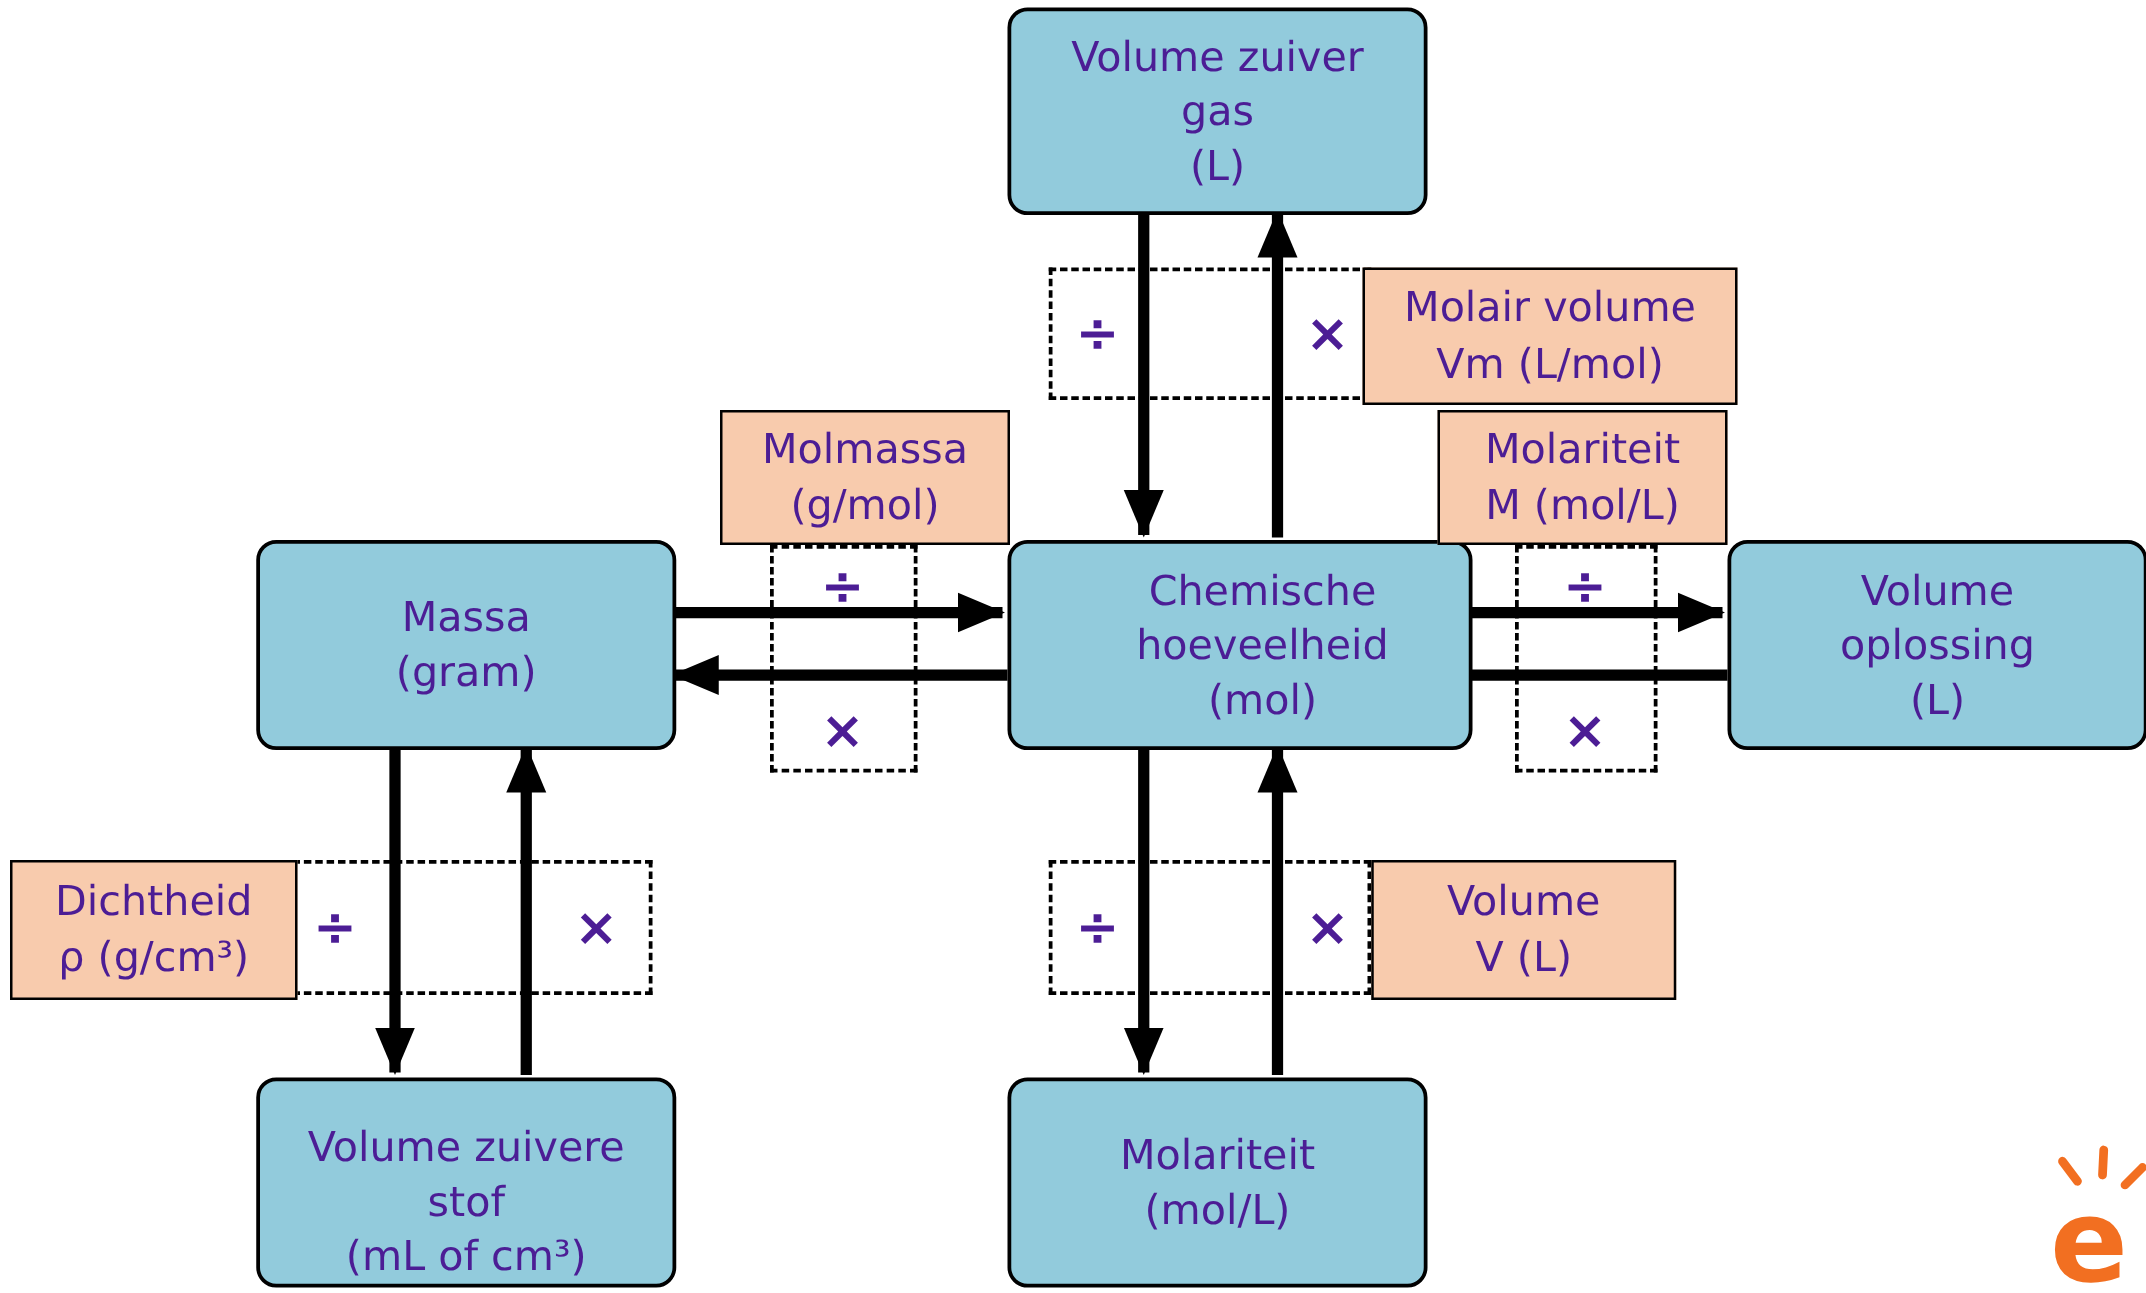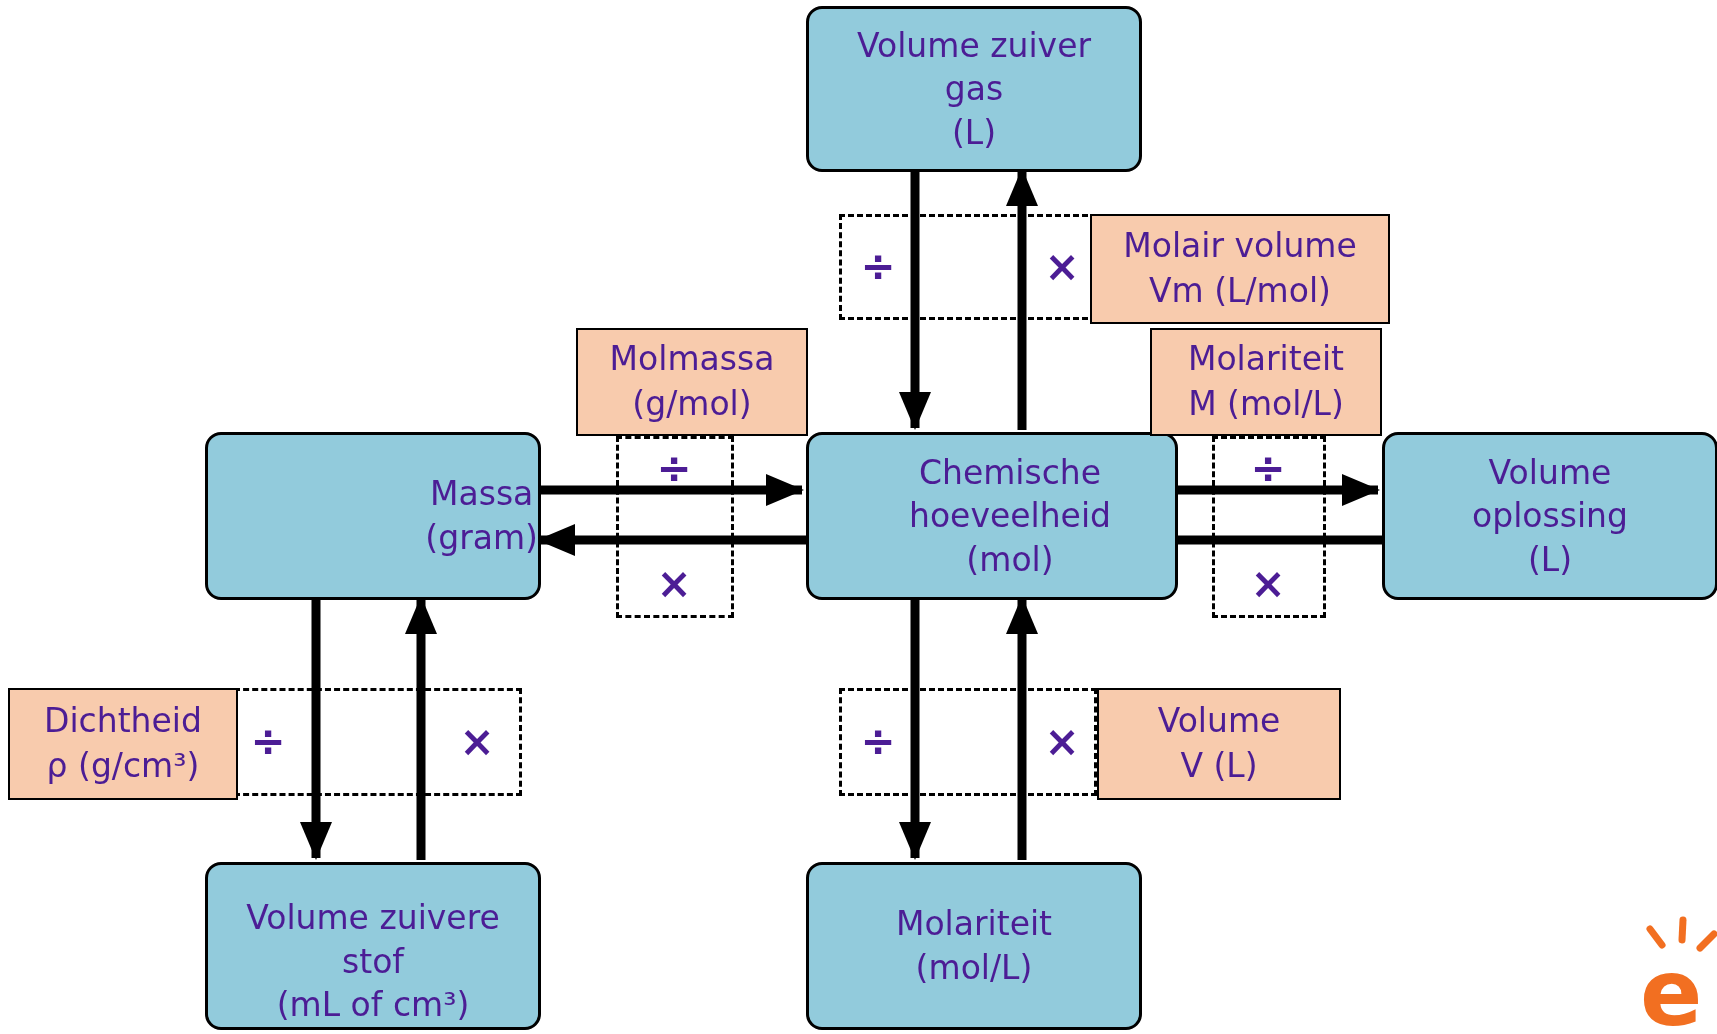--- a/index.html
+++ b/index.html
@@ -102,21 +102,21 @@
   <div class="node" style="left:806px; top:6px; width:330px; height:160px;">
     <span class="txt">Volume zuiver
 gas
 (L)</span>
   </div>
   <div class="node" style="left:806px; top:432px; width:330px; height:162px;padding-left:36px;">
     <span class="txt">Chemische
 hoeveelheid
 (mol)</span>
   </div>
-  <div class="node" style="left:205px; top:432px; width:330px; height:162px;justify-content:flex-end;">
+  <div class="node" style="left:205px; top:432px; width:330px; height:162px;">
     <span class="txt">Massa
 (gram)</span>
   </div>
   <div class="node" style="left:1382px; top:432px; width:330px; height:162px;">
     <span class="txt">Volume
 oplossing
 (L)</span>
   </div>
   <div class="node" style="left:205px; top:862px; width:330px; height:162px;align-items:flex-end;">
     <span class="txt">Volume zuivere

